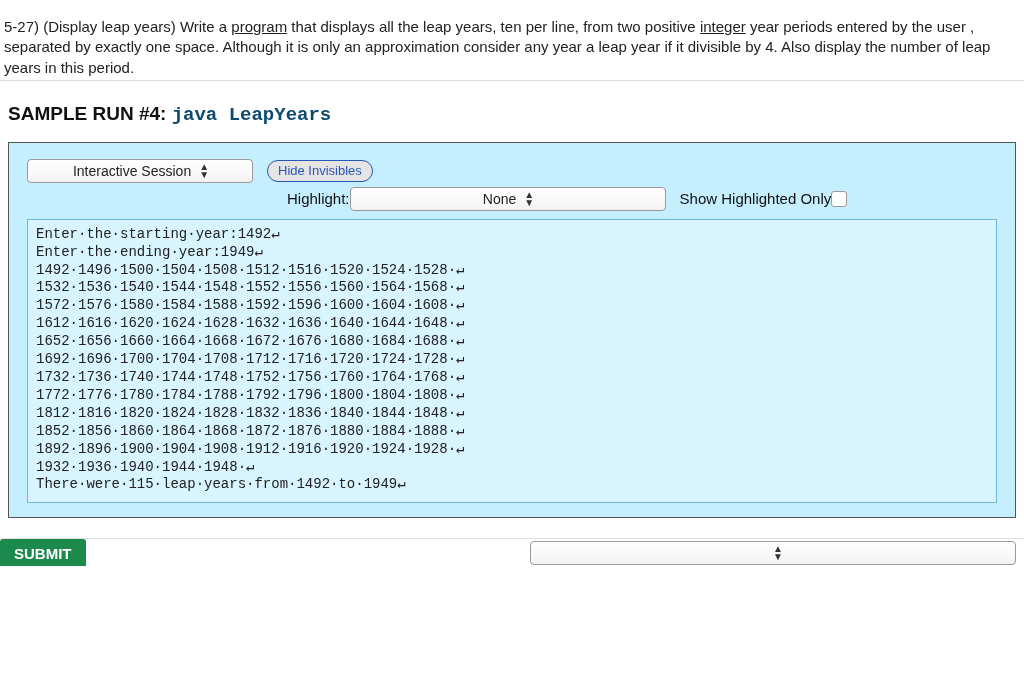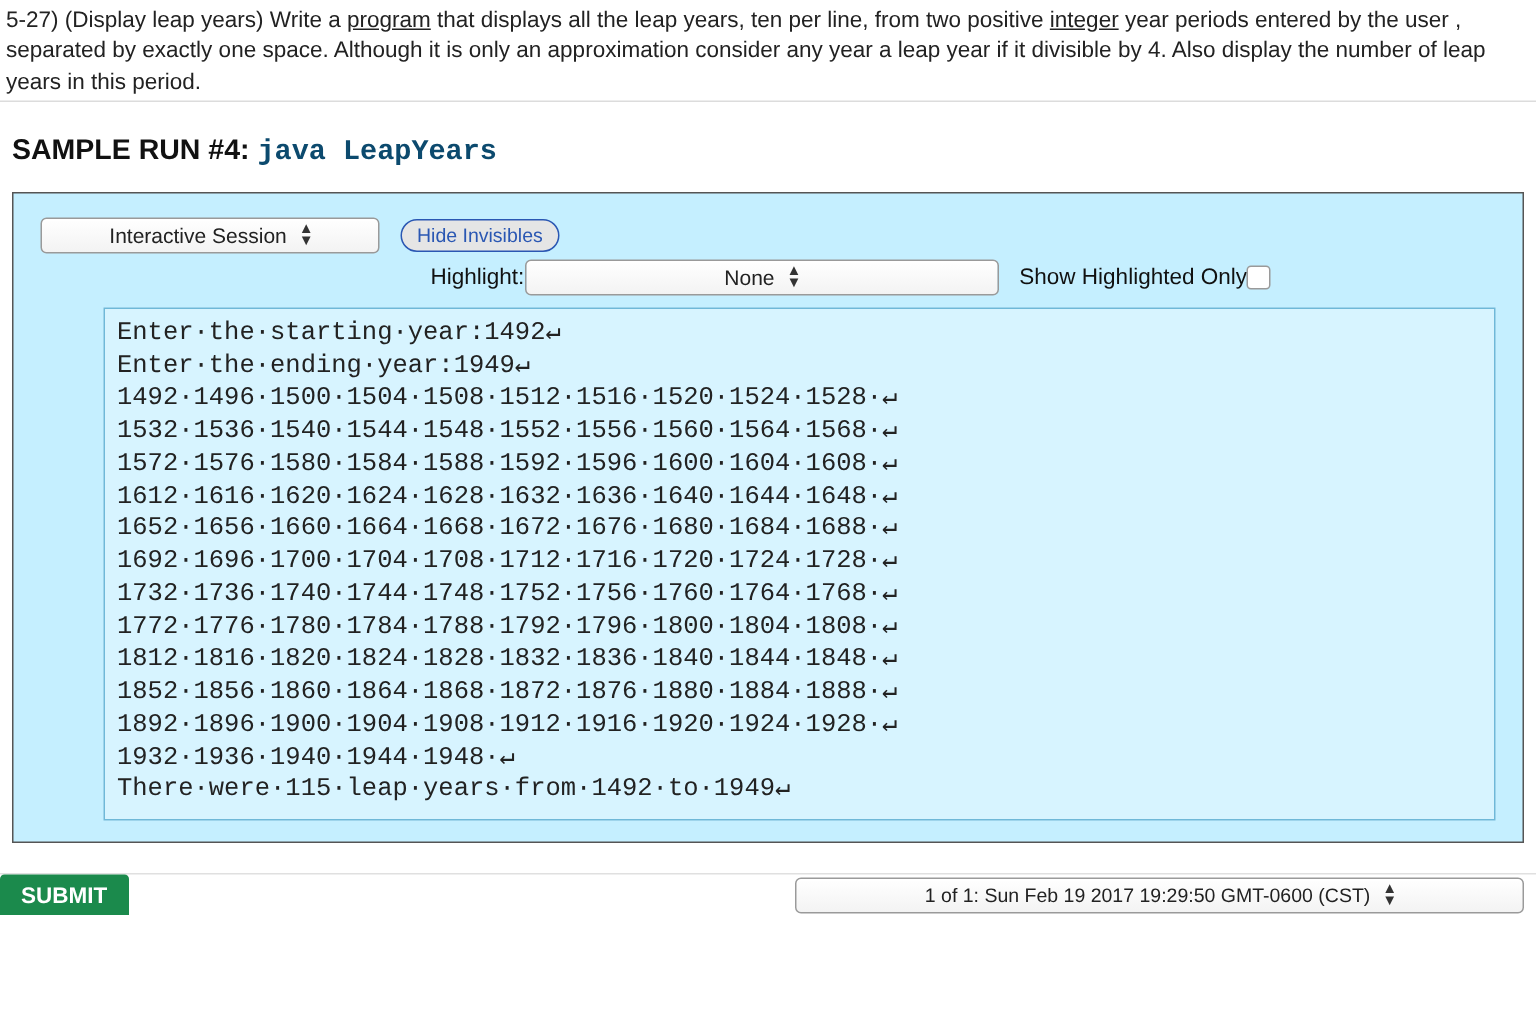--- a/index.html
+++ b/index.html
@@ -5,21 +5,21 @@
   html, body {
     margin: 0;
     padding: 0;
     background: #ffffff;
     font-family: Verdana, Geneva, sans-serif;
     font-size: 15px;
     color: #222;
     width: 1024px;
   }
   .prompt {
-    padding: 4px 6px 2px 4px;
+    padding: 17px 6px 2px 4px;
     line-height: 1.35;
     border-bottom: 1px solid #dcdcdc;
   }
   .prompt .u { text-decoration: underline; }
   .sample-head {
     padding: 22px 6px 10px 8px;
     font-family: Arial, Helvetica, sans-serif;
     font-size: 19px;
     font-weight: bold;
     color: #111;
@@ -95,26 +95,25 @@
     border: 1px solid #9a9a9a;
     border-radius: 3px;
     background: #fff;
     display: inline-block;
   }
   .output {
     border: 1px solid #6fb8d8;
     background: #d7f4ff;
     padding: 6px 8px 8px 8px;
     font-family: "Courier New", Courier, monospace;
-    font-size: 17px;
+    font-size: 14px;
     line-height: 1.28;
     color: #222;
     white-space: pre;
     overflow: hidden;
-    margin-left: 42px;
   }
   .footer {
     margin-top: 20px;
     display: flex;
     align-items: center;
     justify-content: space-between;
     padding: 0 8px 0 0;
     border-top: 1px solid #e0e0e0;
   }
   .submit-btn {
@@ -183,19 +182,18 @@
 1892·1896·1900·1904·1908·1912·1916·1920·1924·1928·↵
 1932·1936·1940·1944·1948·↵
 There·were·115·leap·years·from·1492·to·1949↵</div>
 </div>
 
 <div class="footer">
   <span class="submit-btn">
     <span>SUBMIT</span>
   </span>
   <span class="fake-select" style="min-width:470px">
-    <span>1 of 1: Sun Feb 19 2017 19:29:50 GMT-0600 (CST)</span>
     <span class="arrows">
         <span>▲</span>
         <span>▼</span>
       </span>
   </span>
 </div>
 
 </body></html>

